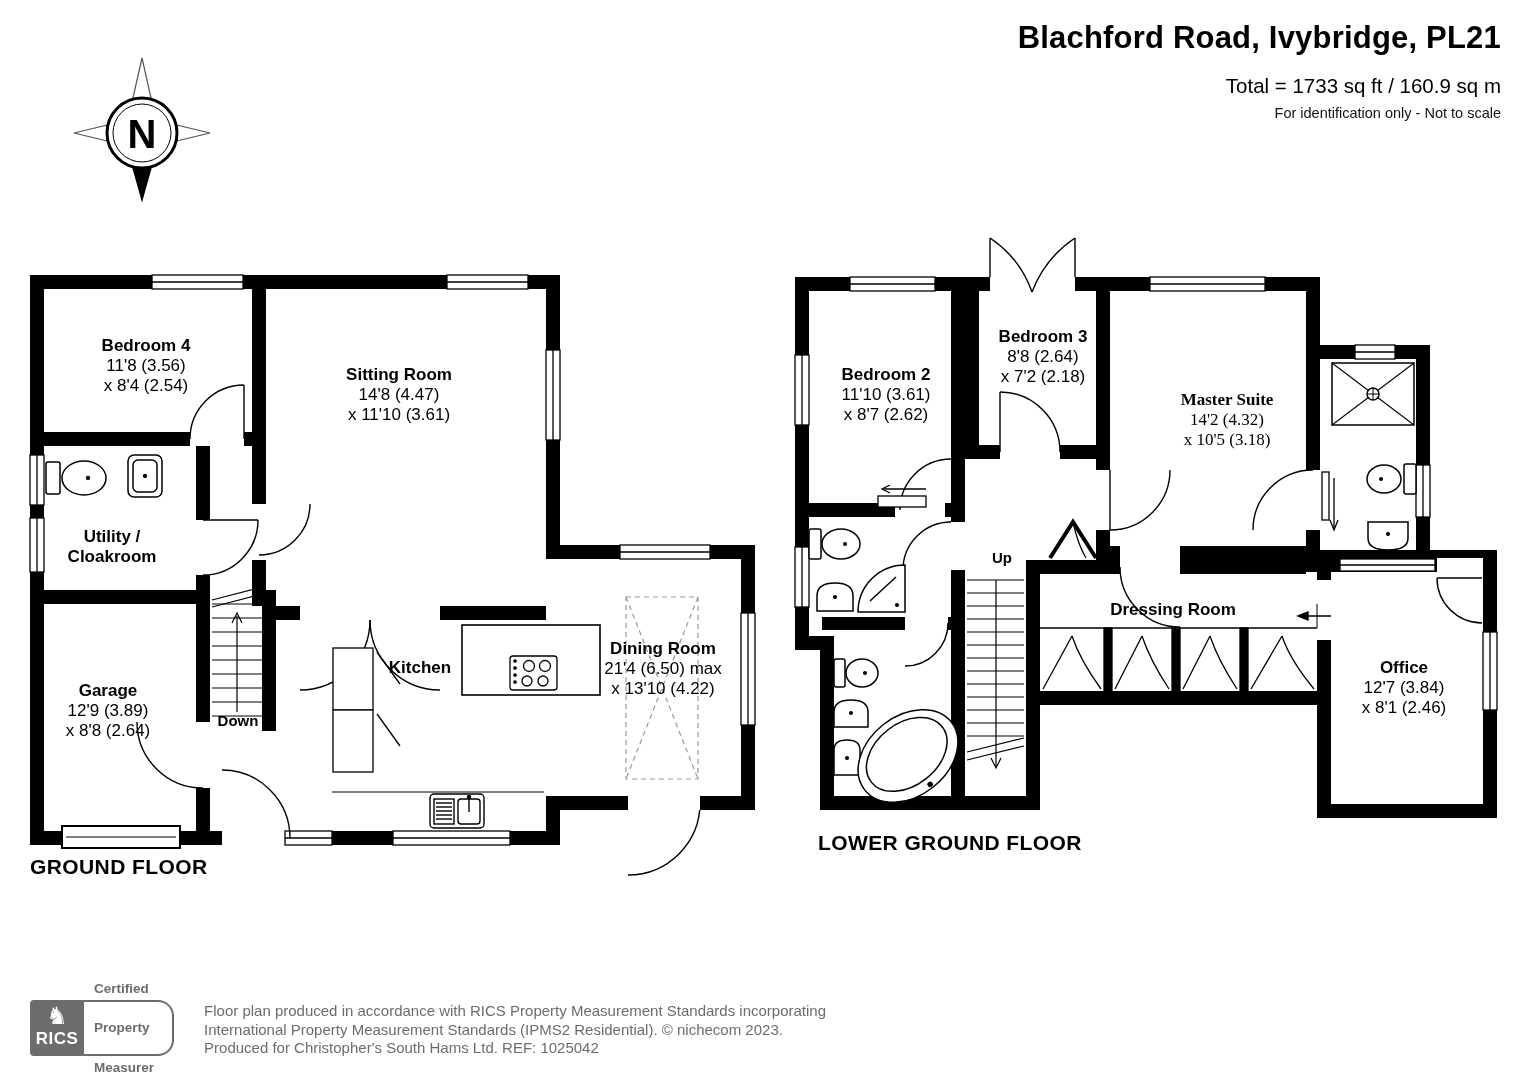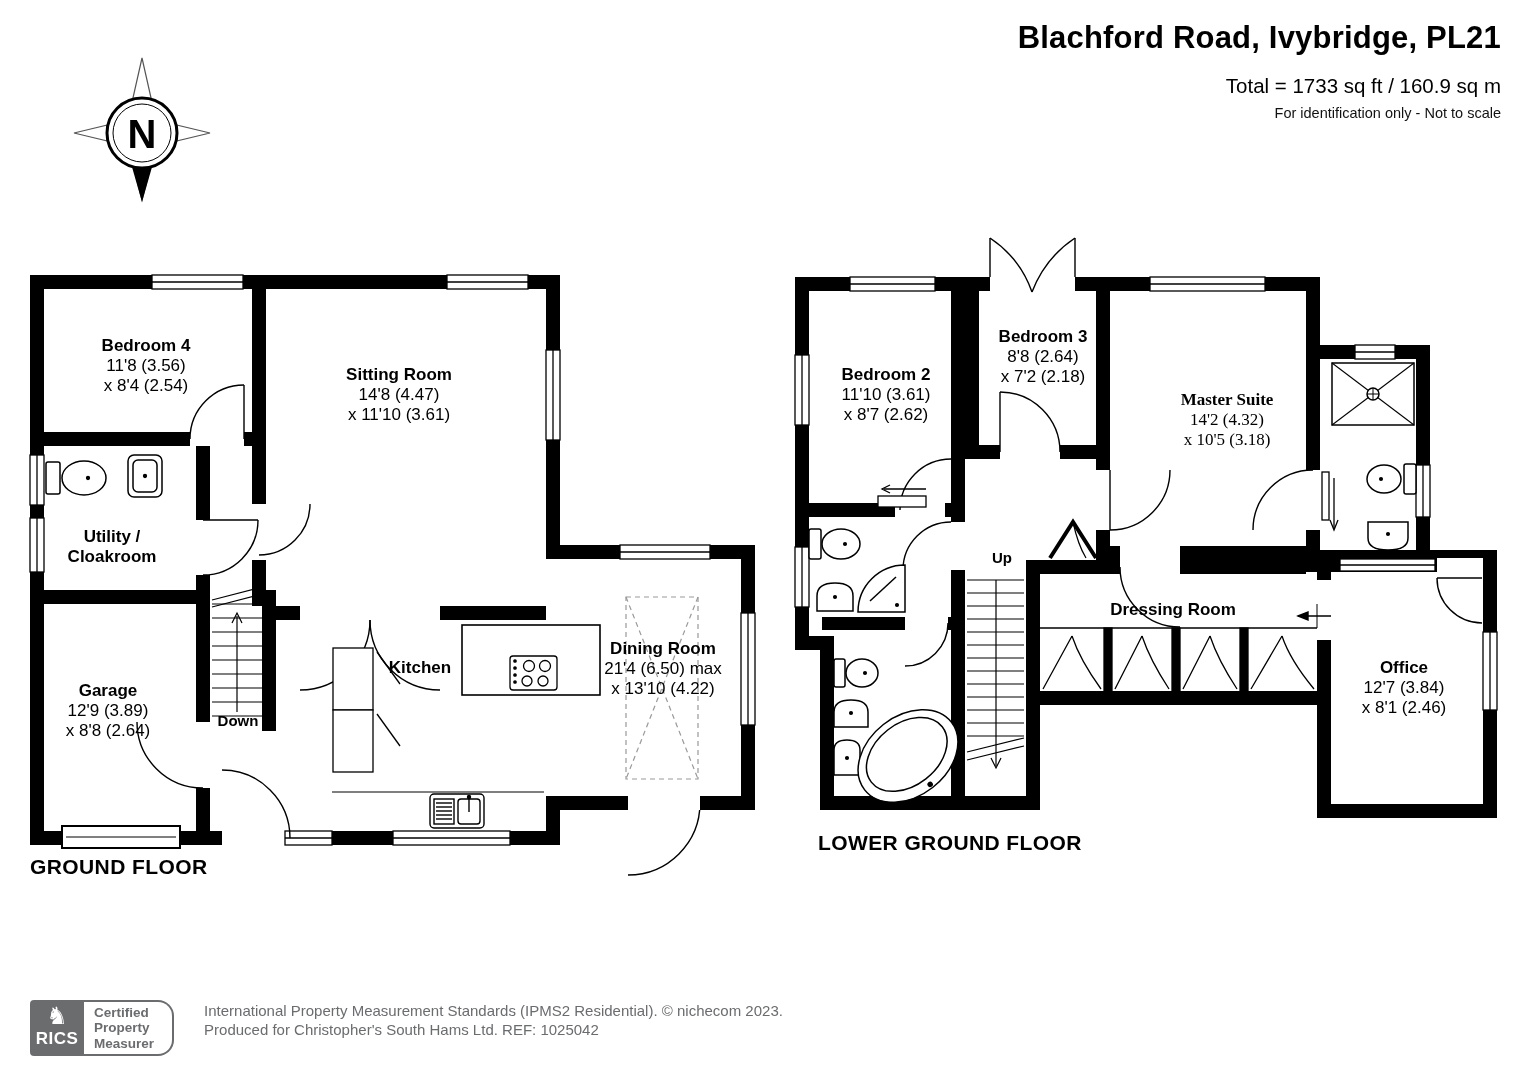--- a/index.html
+++ b/index.html
@@ -16,21 +16,21 @@
   .room-label .rn{font-weight:bold;}
   .stair-label{position:absolute;transform:translateX(-50%);font-size:15px;font-weight:bold;white-space:nowrap;}
   .floor-title{position:absolute;font-size:21px;font-weight:bold;letter-spacing:.4px;white-space:nowrap;}
   
   .footer{position:absolute;left:30px;top:1000px;display:flex;align-items:flex-start;}
   .rics-box{width:54px;height:56px;background:#6b6c6e;border-radius:4px 0 0 4px;position:relative;
             display:flex;flex-direction:column;align-items:center;justify-content:flex-start;}
   .rics-box .lion{font-size:24px;color:#fff;line-height:26px;margin-top:3px;}
   .rics-box .rics-word{color:#fff;font-weight:bold;font-size:17px;letter-spacing:.5px;}
   .badge{height:50px;border:2px solid #6b6c6e;border-left:none;border-radius:0 16px 16px 0;
-         padding:1px 18px 1px 10px;display:flex;flex-direction:column;justify-content:center;background:#fff;}
+         padding:1px 18px 1px 10px;display:flex;flex-direction:column;justify-content:center;background:#fff;gap:24px;}
   .badge span{color:#6b6c6e;font-weight:bold;font-size:13.5px;line-height:15.5px;}
   .disclaimer{margin-left:30px;color:#6b6c6e;font-size:15px;line-height:18.5px;padding-top:2px;}
 </style>
 </head>
 <body>
 
 <div id="canvas">
 
   <svg class="plan" width="1527" height="1080" viewBox="0 0 1527 1080">
 
@@ -423,18 +423,19 @@
     <div class="rics-box">
       <span class="lion">♞</span>
       <span class="rics-word">RICS</span>
     </div>
     <div class="badge">
       <span>Certified</span>
       <span>Property</span>
       <span>Measurer</span>
     </div>
     <div class="disclaimer">
+      <div>Floor plan produced in accordance with RICS Property Measurement Standards incorporating</div>
       <div>International Property Measurement Standards (IPMS2 Residential).   © nichecom 2023.</div>
       <div>Produced for Christopher's South Hams Ltd.   REF:  1025042</div>
     </div>
   </div>
 
 </div>
 
 </body></html>

